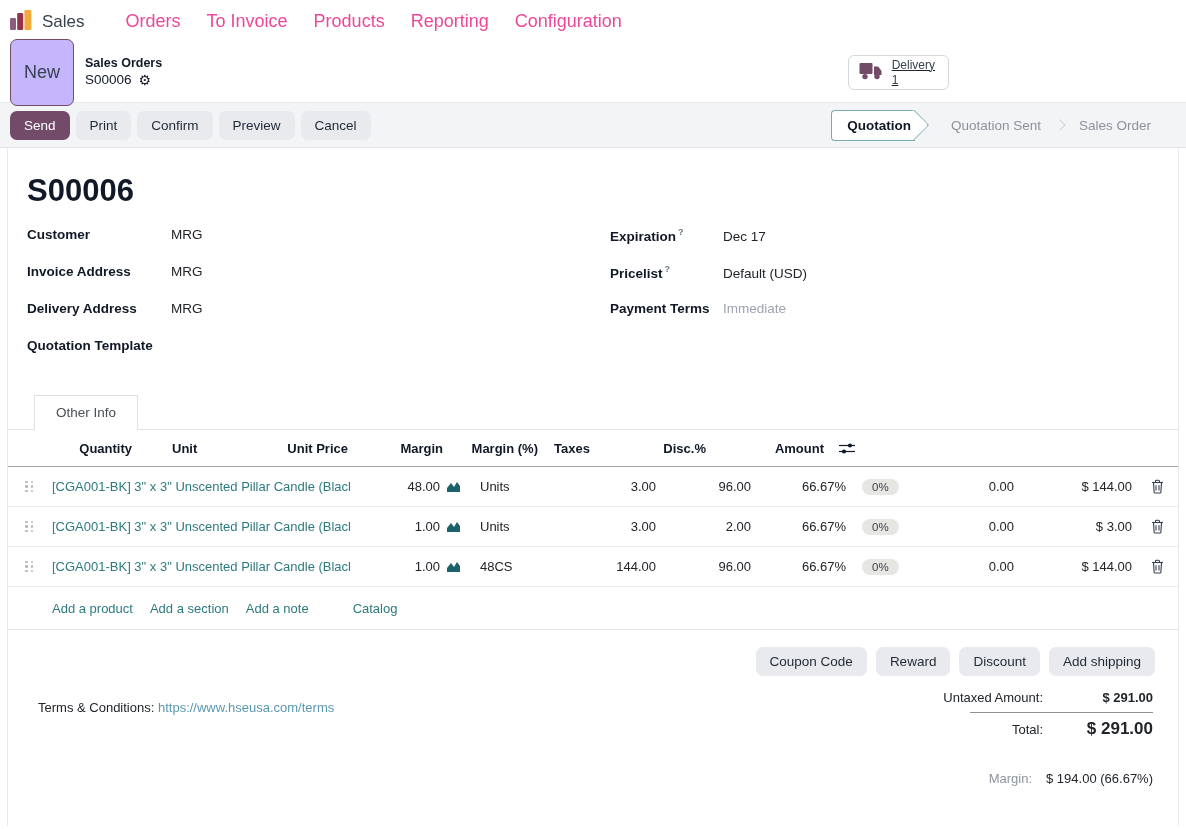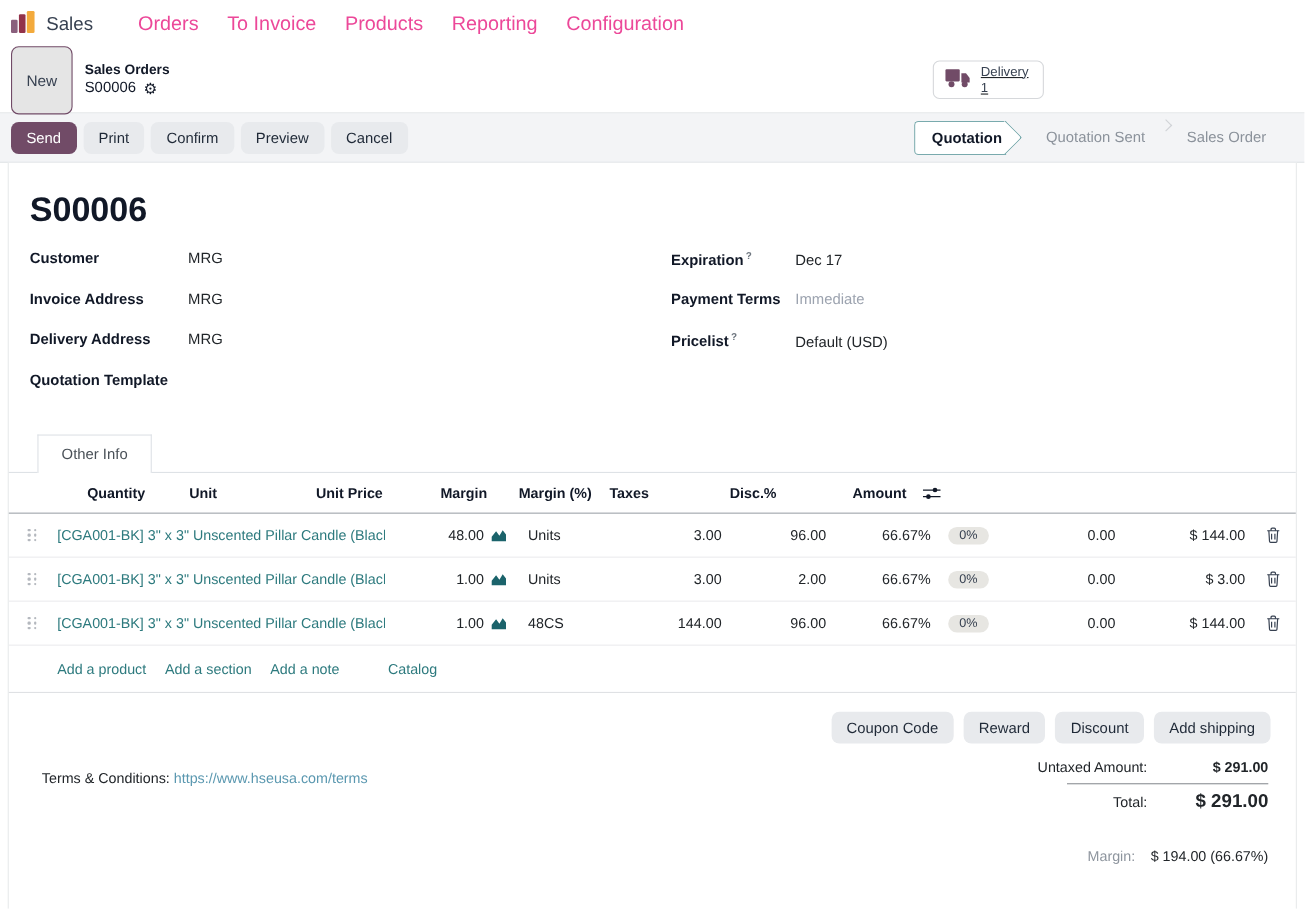--- a/index.html
+++ b/index.html
@@ -13,22 +13,22 @@
   
   .topnav { display: flex; align-items: center; height: 43px; padding: 0 9px; background: #fff; }
   .brand { display: flex; align-items: center; gap: 9px; margin-right: 28px; cursor: pointer; }
   .brand-name { font-size: 17px; color: #374151; }
   .topnav nav { display: flex; }
   .nav-item { padding: 7px 13px; color: #ec4899; font-size: 18px; border-radius: 4px; }
 
   
   .control-row { display: flex; align-items: center; height: 59px; padding: 0 10px; background: #fff; }
   .btn-new {
-    border: 1px solid #714B67; background: #e5e5e5; color: #374151;
-    font-size: 14px; padding: 22px 13px; border-radius: 7px; cursor: pointer;
+    border: 1px solid #714B67; background: #c4b5fd; color: #374151;
+    font-size: 18px; padding: 22px 13px; border-radius: 7px; cursor: pointer;
     font-family: inherit;
   }
   .breadcrumb { margin-left: 11px; line-height: 1.25; }
   .bc-parent { font-size: 12.5px; font-weight: 700; color: #111827; cursor: pointer; }
   .bc-current { font-size: 13.5px; color: #111827; display: flex; align-items: center; gap: 7px; }
   .gear { font-size: 14px; color: #111827; cursor: pointer; line-height: 1; }
 
   .smart-btn {
     margin-left: auto; margin-right: 227px;
     display: flex; align-items: center; gap: 9px;
@@ -43,21 +43,21 @@
     border-top: 1px solid #e9eaec; border-bottom: 1px solid #e2e4e7;
     display: flex; align-items: center; padding: 0 10px;
   }
   .btn {
     font-family: inherit; font-size: 13.5px; font-weight: 500;
     padding: 7px 14px; border-radius: 7px; border: none;
     background: #e8eaed; color: #1f2937; margin-right: 6px; cursor: pointer;
   }
   .btn-primary { background: #714B67; color: #fff; }
 
-  .statusbar { margin-left: auto; display: flex; margin-right: 13px; }
+  .statusbar { margin-left: auto; display: flex; align-items: center; margin-right: 13px; }
   .step { color: #8b929b; font-size: 13.5px; padding: 7px 12px; cursor: pointer; }
   .step-active {
     position: relative; background: #fff; color: #111827; font-weight: 700;
     border: 1px solid #79aaad; border-right: none; border-radius: 4px 0 0 4px;
     padding: 7px 4px 7px 15px; margin-right: 24px;
   }
   .step-active::after {
     content: ""; position: absolute; top: 50%; right: -10.5px;
     width: 21px; height: 21px; background: #fff;
     transform: translateY(-50%) rotate(45deg);
@@ -223,26 +223,26 @@
         <span class="flabel">Quotation Template</span>
         <span class="fvalue"></span>
       </div>
     </div>
     <div class="fcol fcol-right">
       <div class="frow">
         <span class="flabel"><span>Expiration</span><span class="sup-q">?</span></span>
         <span class="fvalue">Dec 17</span>
       </div>
       <div class="frow">
+        <span class="flabel"><span>Pricelist</span><span class="sup-q">?</span></span>
+        <span class="fvalue">Default (USD)</span>
+      </div>
+      <div class="frow">
         <span class="flabel">Payment Terms</span>
         <span class="fvalue ph">Immediate</span>
-      </div>
-      <div class="frow">
-        <span class="flabel"><span>Pricelist</span><span class="sup-q">?</span></span>
-        <span class="fvalue">Default (USD)</span>
       </div>
     </div>
   </div>
 
   <div class="tabs">
     <div class="tab">Other Info</div>
   </div>
 
   <div>
     <div class="thead">

